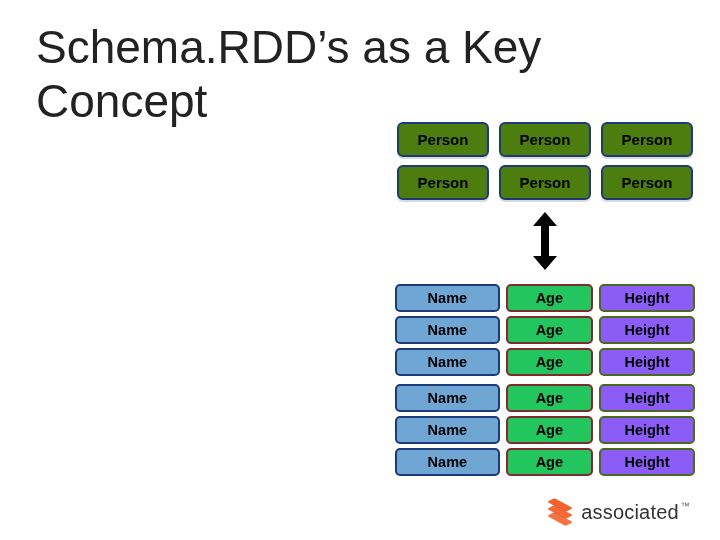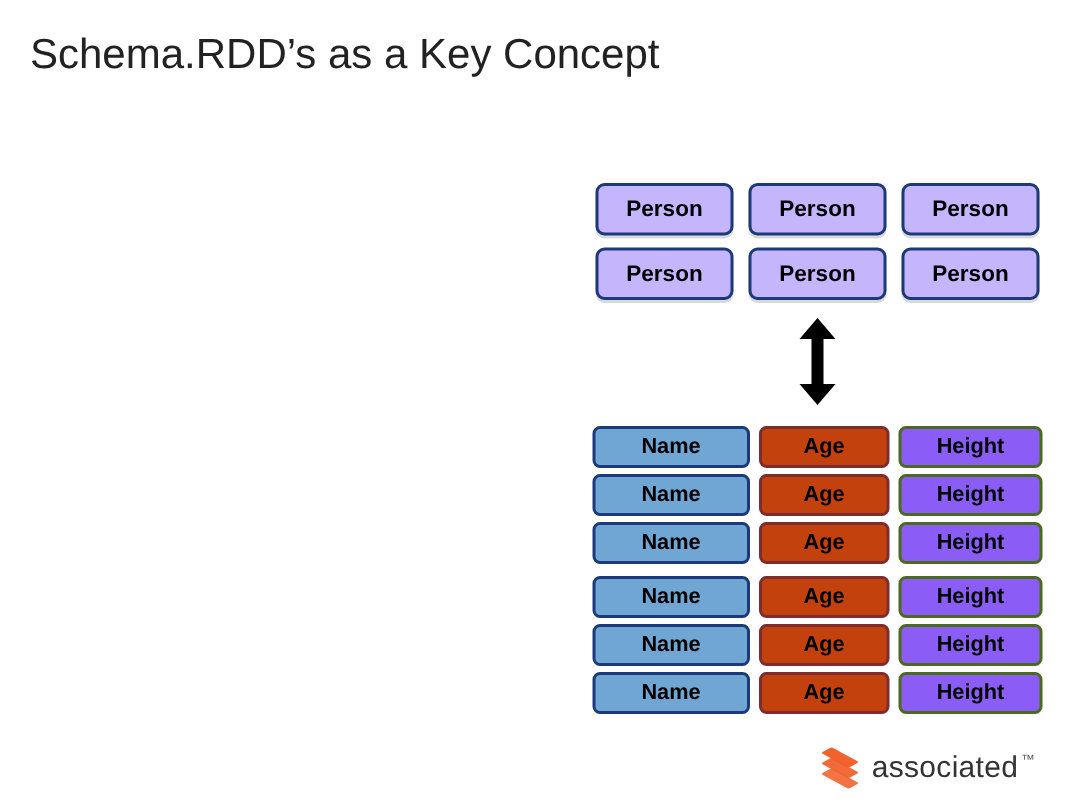--- a/index.html
+++ b/index.html
@@ -15,22 +15,22 @@
   }
   .slide {
     width: 720px;
     height: 540px;
     position: relative;
     box-sizing: border-box;
   }
   .title {
     position: absolute;
     top: 20px;
-    left: 20px;
-    font-size: 28px;
+    left: 36px;
+    font-size: 46px;
     font-weight: 400;
     letter-spacing: 0px;
   }
   .body-left {
     position: absolute;
     left: 52px;
     width: 320px;
     font-size: 22px;
     line-height: 1.25;
   }
@@ -45,21 +45,21 @@
     width: 300px;
   }
   .person-grid {
     display: grid;
     grid-template-columns: repeat(3, 1fr);
     grid-template-rows: repeat(2, 1fr);
     gap: 8px 10px;
     padding: 2px;
   }
   .person-cell {
-    background: #c4b5fd;
+    background: #4d7c0f;
     border: 2px solid #1c3a7a;
     border-radius: 6px;
     box-shadow: 0 2px 0 rgba(0,0,0,0.15);
     color: #000;
     font-weight: 700;
     font-size: 15px;
     text-align: center;
     padding: 7px 0;
   }
 
@@ -118,21 +118,21 @@
   .schema-cell {
     border: 2px solid;
     border-radius: 5px;
     font-weight: 700;
     font-size: 14.5px;
     text-align: center;
     padding: 4px 0;
     color: #000;
   }
   .c-name   { background: #6fa6d4; border-color: #1c3a7a; }
-  .c-age    { background: #c2410c; border-color: #7e2d2d; }
+  .c-age    { background: #22c55e; border-color: #7e2d2d; }
   .c-height { background: #8b5cf6; border-color: #4a6a1f; }
 
   
   .logo {
     position: absolute;
     right: 30px;
     bottom: 16px;
     display: flex;
     align-items: center;
     gap: 6px;

